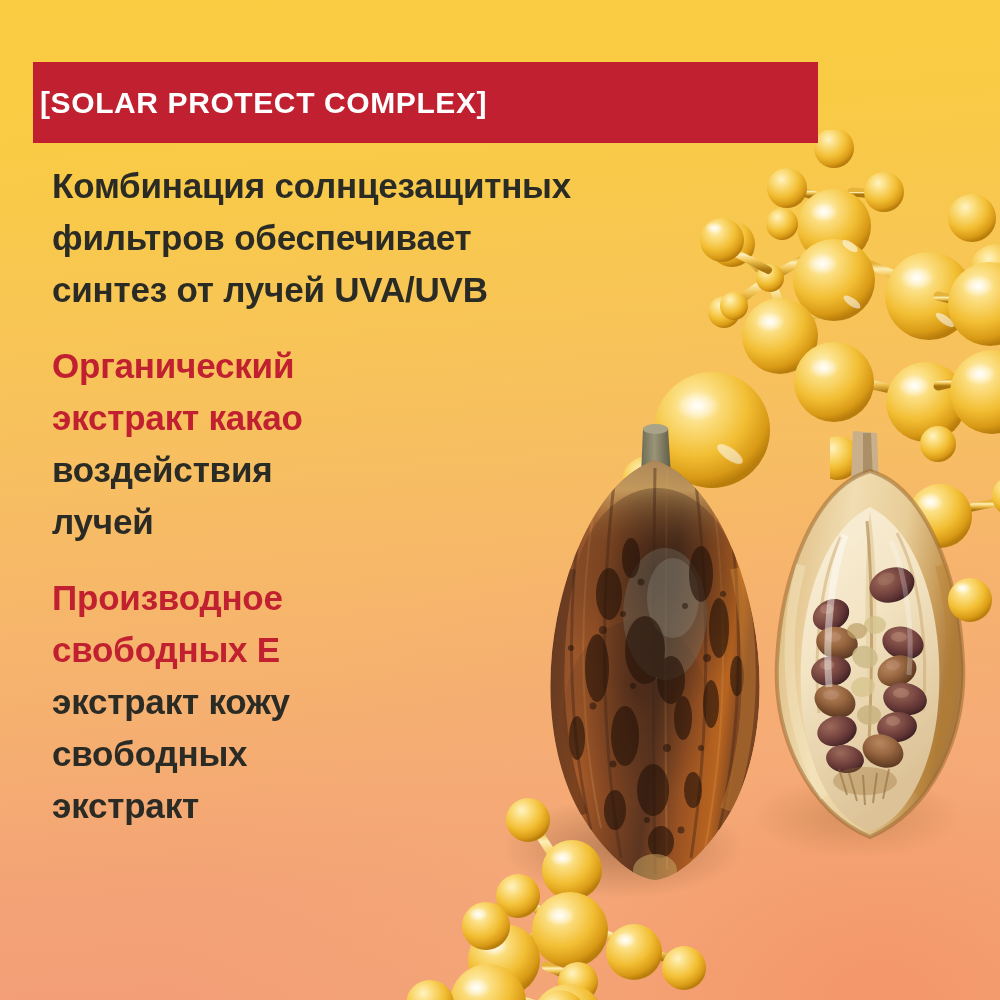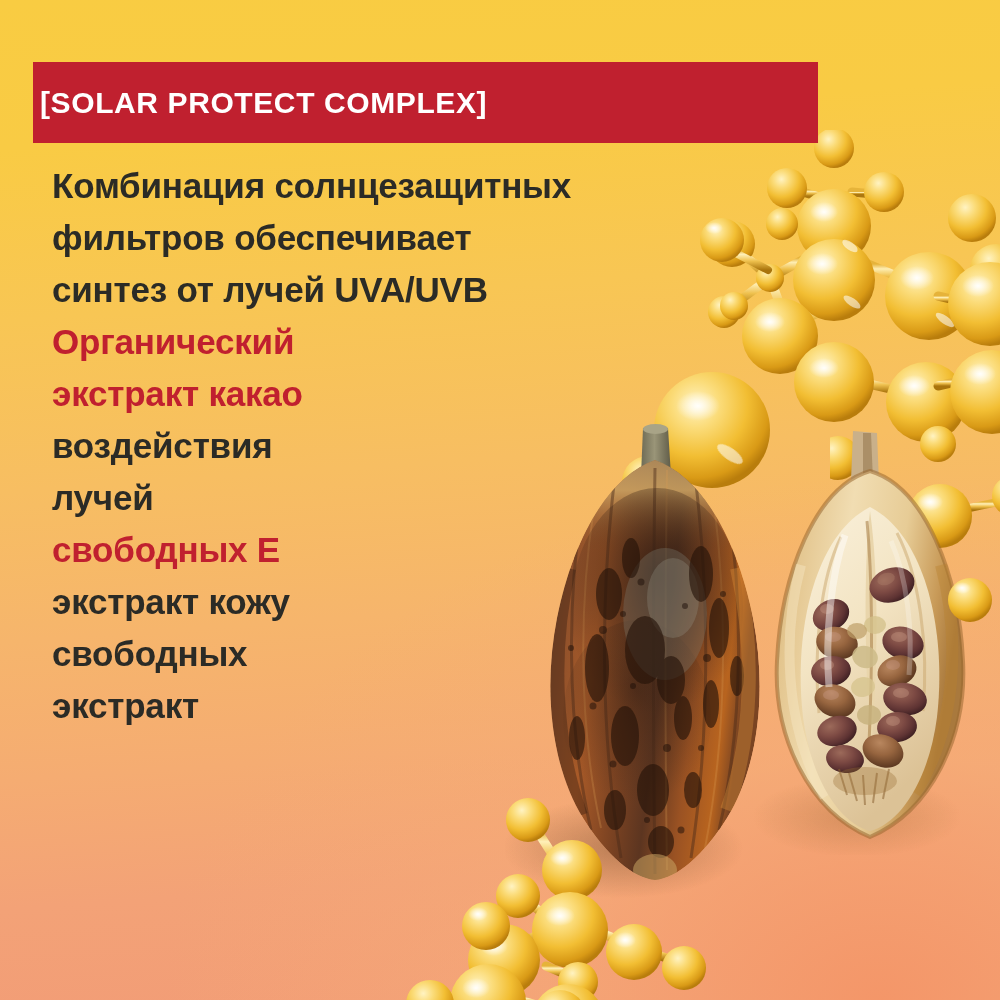--- a/index.html
+++ b/index.html
@@ -33,21 +33,21 @@
     position:absolute;left:33px;top:62px;width:785px;height:81px;
     background:#C0202F;display:flex;align-items:center;
   }
   .banner-text{
     color:#FFFFFF;font-size:30px;font-weight:bold;letter-spacing:.6px;
     padding-left:7px;white-space:nowrap;line-height:1;
     font-family:"Liberation Sans","DejaVu Sans",sans-serif;
   }
   .copy{position:absolute;left:52px;top:160px;width:800px;}
   .para{margin:0 0 0 0;}
-  .para + .para{}
+  .para + .para{margin-top:24px;}
   .line{
     font-size:35px;font-weight:bold;line-height:52px;
     color:#2B2B26;white-space:nowrap;letter-spacing:-.2px;
   }
   .line.accent{color:#C0202F;}
   .p2,.p3{position:relative;}
 </style>
 </head>
 <body>
 
@@ -468,20 +468,21 @@
     </div>
 
     <div class="para p2">
       <div class="line accent">Органический</div>
       <div class="line accent">экстракт какао</div>
       <div class="line">воздействия</div>
       <div class="line">лучей</div>
     </div>
 
     <div class="para p3">
+      <div class="line accent">Производное</div>
       <div class="line accent">свободных Е</div>
       <div class="line">экстракт кожу</div>
       <div class="line">свободных</div>
       <div class="line">экстракт</div>
     </div>
 
   </div>
 
 </div>
 

